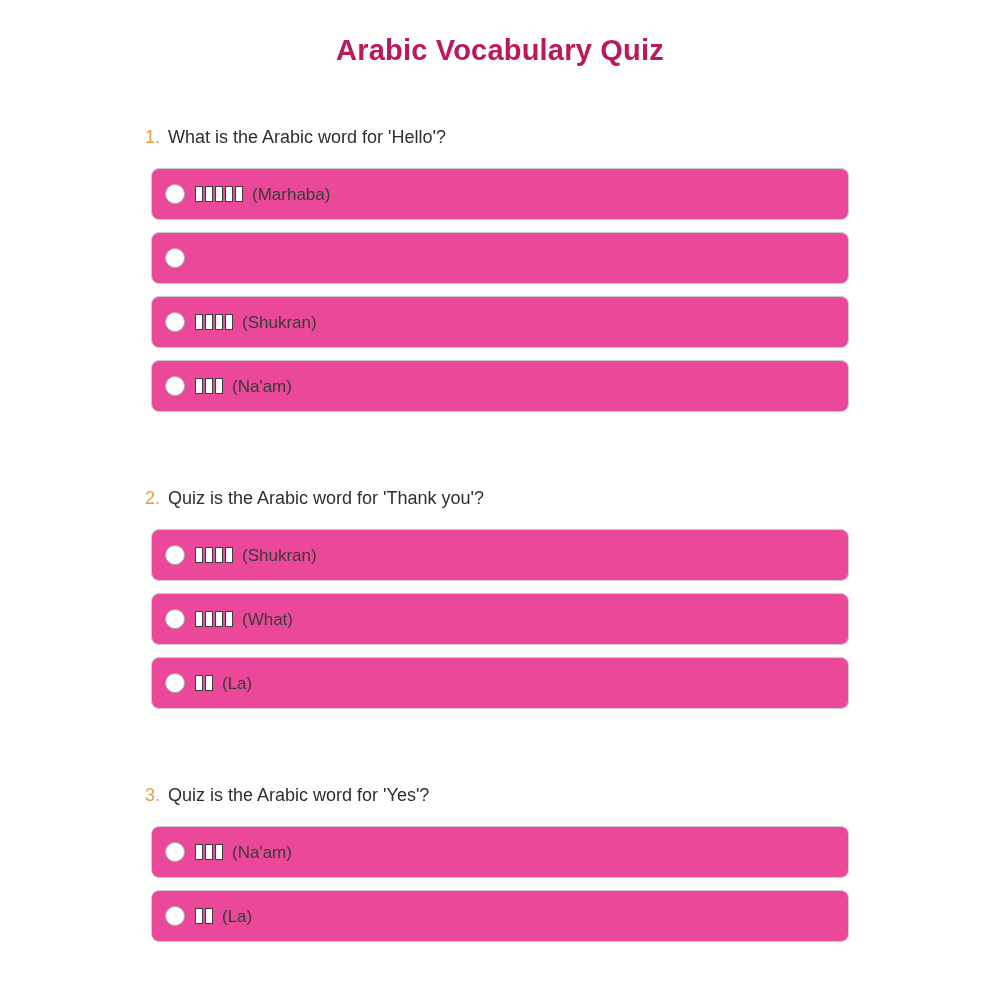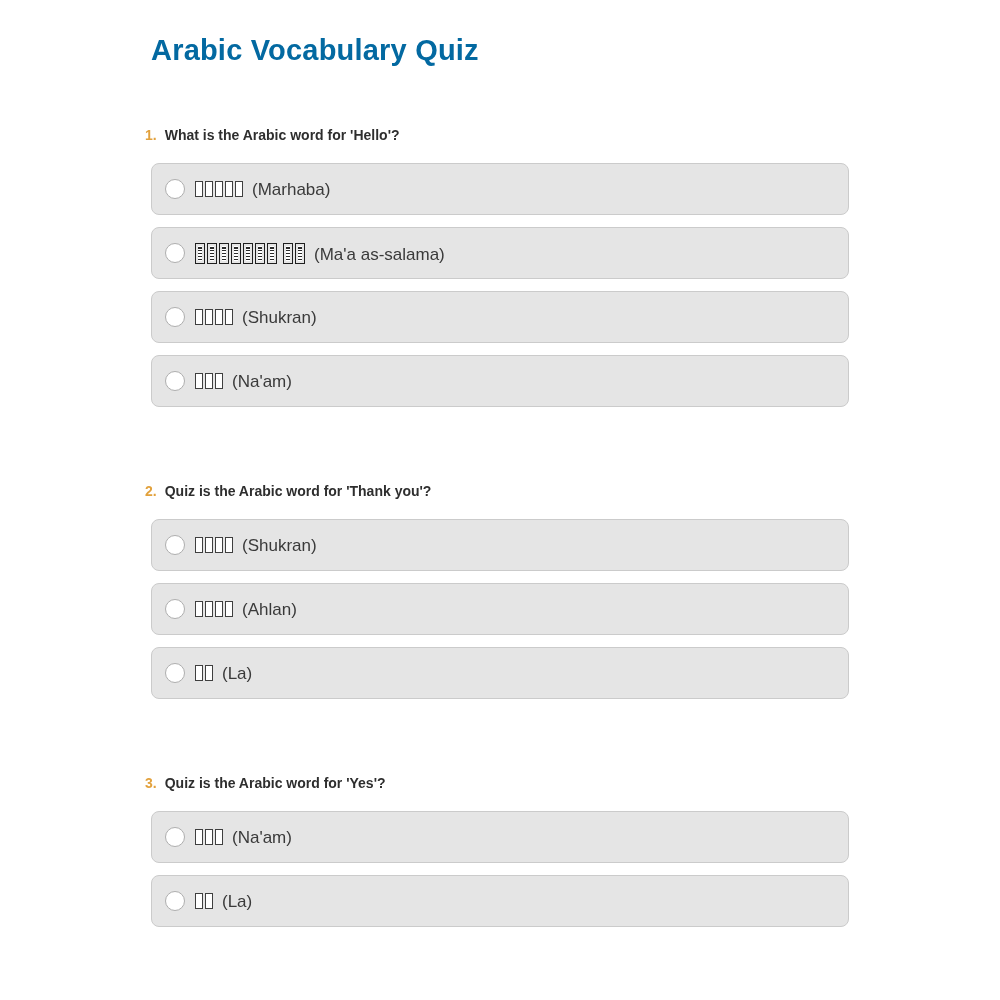--- a/index.html
+++ b/index.html
@@ -15,51 +15,51 @@
     overflow: hidden;
     background: #ffffff;
   }
   .container {
     width: 698px;
     margin: 0 auto;
     padding-top: 34px;
   }
   h1.page-title {
     margin: 0 0 60px 0;
-    text-align: left;
+    text-align: center;
     font-size: 29px;
     font-weight: bold;
-    color: #0369a1;
+    color: #be185d;
     letter-spacing: 0.2px;
   }
   section.question {
     margin-bottom: 76px;
   }
   .q-heading {
     margin: 0 0 20px 0;
-    font-size: 14px;
-    font-weight: 700;
+    font-size: 18px;
+    font-weight: 400;
     color: #2e2e2e;
     text-indent: -6px;
   }
   .q-num {
     color: #e2a13c;
     margin-right: 8px;
   }
   .options { }
   .option {
     display: flex;
     align-items: center;
     box-sizing: border-box;
     height: 52px;
     margin-bottom: 12px;
     border: 1px solid #cbcbcb;
     border-radius: 8px;
     padding-left: 13px;
-    background: #e5e5e5;
+    background: #ec4899;
     cursor: pointer;
   }
   .option:last-child { margin-bottom: 0; }
   .radio {
     flex: 0 0 auto;
     width: 20px;
     height: 20px;
     border: 1.5px solid #aeaeae;
     border-radius: 50%;
     background: #ffffff;
@@ -124,23 +124,20 @@
     <div class="options">
   <label class="option">
     <span class="radio"></span>
     <span class="opt-text">
       <span class="tofu-wrap"><span class="tofu hollow"></span><span class="tofu hollow"></span><span class="tofu hollow"></span><span class="tofu hollow"></span><span class="tofu hollow"></span></span><span class="latin">(Marhaba)</span>
     </span>
   </label>
 
   <label class="option">
     <span class="radio"></span>
-    <span class="opt-text">
-      <span class="tofu-wrap"><span class="tofu hex"></span><span class="tofu hex"></span><span class="tofu hex"></span><span class="tofu hex"></span><span class="tofu hex"></span><span class="tofu hex"></span><span class="tofu hex"></span><span class="tofu-gap"></span><span class="tofu hex"></span><span class="tofu hex"></span></span><span class="latin">(Ma'a as-salama)</span>
-    </span>
   </label>
 
   <label class="option">
     <span class="radio"></span>
     <span class="opt-text">
       <span class="tofu-wrap"><span class="tofu hollow"></span><span class="tofu hollow"></span><span class="tofu hollow"></span><span class="tofu hollow"></span></span><span class="latin">(Shukran)</span>
     </span>
   </label>
 
   <label class="option">
@@ -161,21 +158,21 @@
     <span class="radio"></span>
     <span class="opt-text">
       <span class="tofu-wrap"><span class="tofu hollow"></span><span class="tofu hollow"></span><span class="tofu hollow"></span><span class="tofu hollow"></span></span><span class="latin">(Shukran)</span>
     </span>
   </label>
 
 
   <label class="option">
     <span class="radio"></span>
     <span class="opt-text">
-      <span class="tofu-wrap"><span class="tofu hollow"></span><span class="tofu hollow"></span><span class="tofu hollow"></span><span class="tofu hollow"></span></span><span class="latin">(Ahlan)</span>
+      <span class="tofu-wrap"><span class="tofu hollow"></span><span class="tofu hollow"></span><span class="tofu hollow"></span><span class="tofu hollow"></span></span><span class="latin">(What)</span>
     </span>
   </label>
 
   <label class="option">
     <span class="radio"></span>
     <span class="opt-text">
       <span class="tofu-wrap"><span class="tofu hollow"></span><span class="tofu hollow"></span></span><span class="latin">(La)</span>
     </span>
   </label>
 </div>

